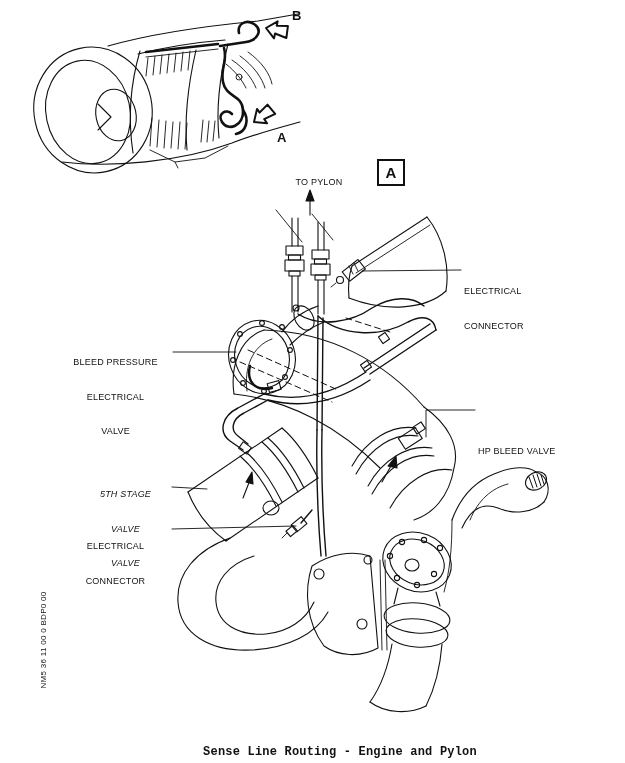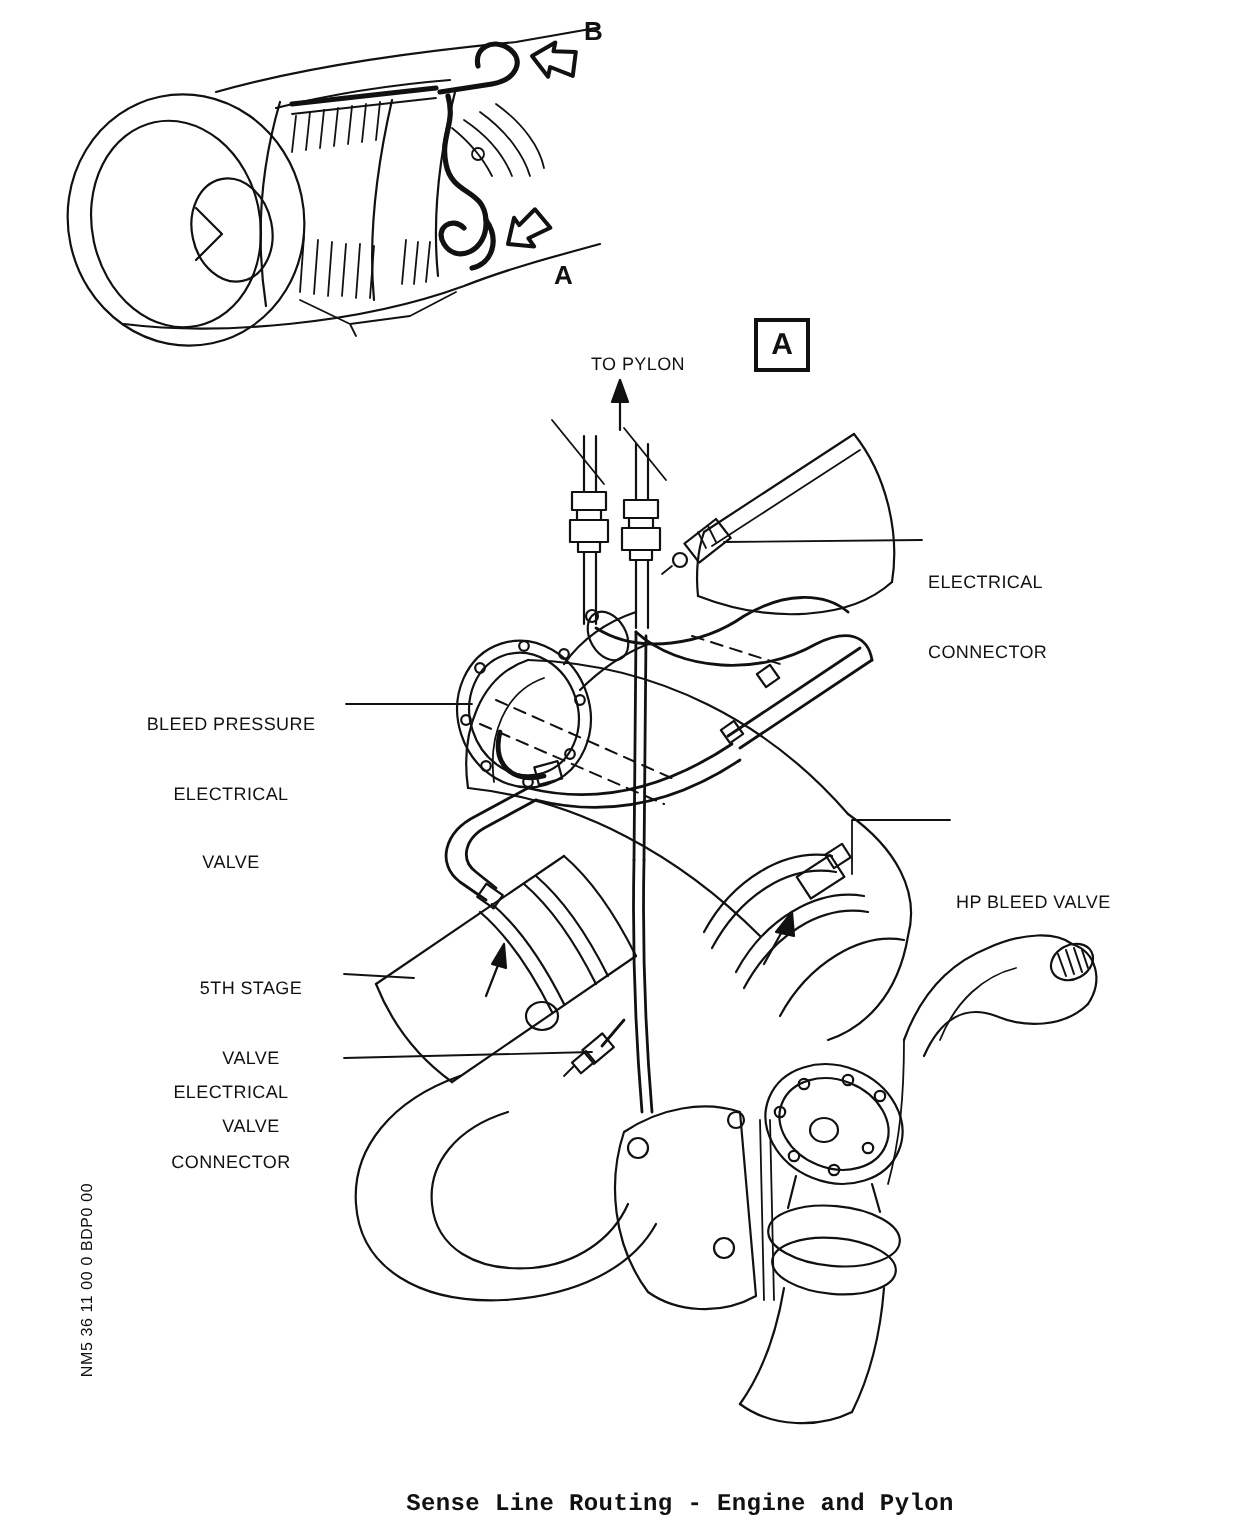--- a/index.html
+++ b/index.html
@@ -260,21 +260,21 @@
   </div>
 
   <div class="lbl right" style="left:60px;top:334px;width:111px;">
     <div>BLEED PRESSURE</div>
     <div>ELECTRICAL</div>
     <div>VALVE</div>
   </div>
 
   <div class="lbl left" style="left:478px;top:403px;margin-top:43px;">HP BLEED VALVE</div>
 
-  <div class="lbl right" style="left:80px;top:466px;width:91px;">
+  <div class="lbl right" style="left:80px;top:466px;width:91px;font-style:italic;">
     <div>5TH STAGE</div>
     <div>VALVE</div>
     <div>VALVE</div>
   </div>
 
   <div class="lbl right" style="left:60px;top:518px;width:111px;">
     <div>ELECTRICAL</div>
     <div>CONNECTOR</div>
   </div>
 

